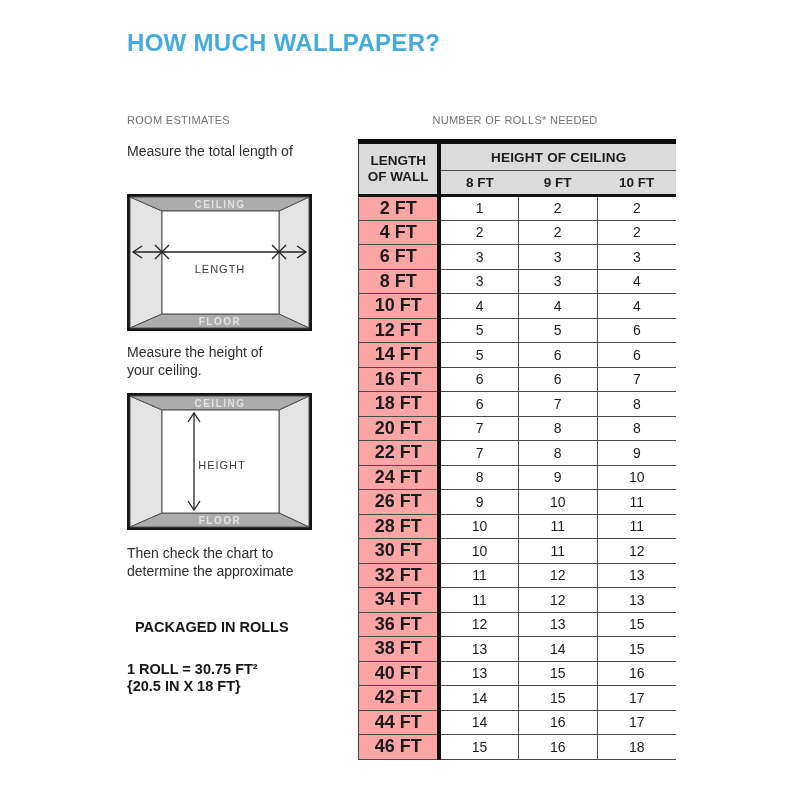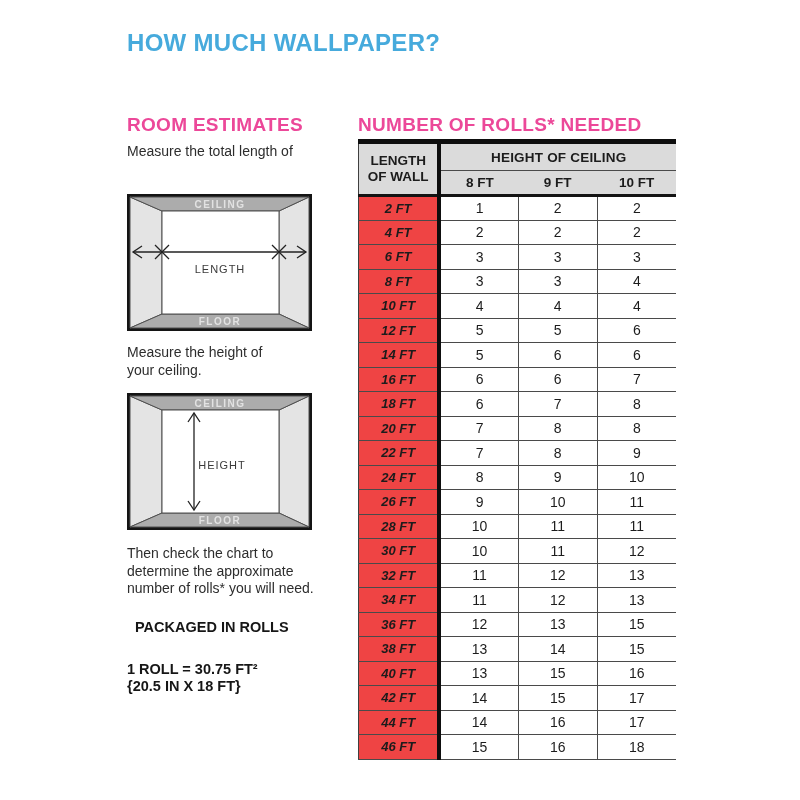--- a/index.html
+++ b/index.html
@@ -8,25 +8,25 @@
 
   .abs { position: absolute; }
 
   .page-title {
     left: 127px; top: 29px;
     font-size: 24px; font-weight: bold; letter-spacing: 0.3px;
     color: #46aadc;
   }
 
   .section-heading {
-    font-size: 19px; font-weight: bold; letter-spacing: 0.3px;
-    color: #ec4899;
+    font-size: 11px; font-weight: normal; letter-spacing: 0.3px;
+    color: #737373;
   }
   .left-heading { left: 127px; top: 114px; }
-  .table-heading { left: 358px; top: 114px; width: 314px; text-align: left; }
+  .table-heading { left: 358px; top: 114px; width: 314px; text-align: center; }
 
   .body-text {
     left: 127px; color: #2d2d2d;
     font-size: 14px; line-height: 17.5px;
   }
   .step1 { top: 143px; text-align: right; }
   .step2 { top: 344px; }
   .step3 { top: 545px; }
 
   .bold-note {
@@ -73,25 +73,24 @@
     height: 29px;
     border-bottom: 1.5px solid #4a4a4a;
     font-size: 14px; letter-spacing: 0.2px;
   }
   .cell-ceiling-col {
     height: 25px;
     border-bottom: 3px solid #141414;
     font-size: 13px;
   }
   .rolls-table td.rowlabel {
-    background: #ef4444; font-weight: bold; font-size: 13px;
+    background: #fca5a5; font-weight: bold; font-size: 18px;
     border-right: 4px solid #0e0e0e;
     border-bottom: 1.6px solid #4a4a4a;
     height: 24.5px;
-    font-style: italic;
   }
   .rolls-table td.val {
     background: #ffffff; font-size: 14px;
     border-bottom: 1.6px solid #4a4a4a;
     border-right: 1.6px solid #4a4a4a;
     height: 24.5px;
   }
   .rolls-table td.val:last-child { border-right: none; }
 </style>
 </head>
@@ -144,21 +143,20 @@
     <line x1="67" y1="20" x2="67" y2="117"></line>
     <polyline points="61,29 67,20 73,29"></polyline>
     <polyline points="61,108 67,117 73,108"></polyline>
   </g>
   <text class="dim-label" x="95" y="76">HEIGHT</text>
 </svg>
 
 <div class="abs body-text step3">
   <div>Then check the chart to</div>
   <div>determine the approximate</div>
-  <div>number of rolls* you will need.</div>
 </div>
 
 <div class="abs bold-note footnote">
   <div class="indent">PACKAGED IN ROLLS</div>
 </div>
 
 <div class="abs bold-note rollinfo">
   <div>1 ROLL = 30.75 FT²</div>
   <div>{20.5 IN X 18 FT}</div>
 </div>

